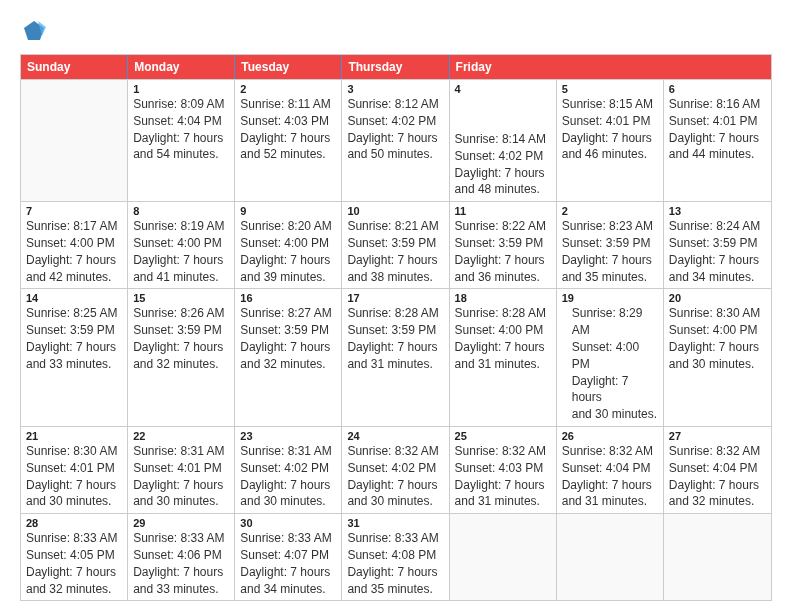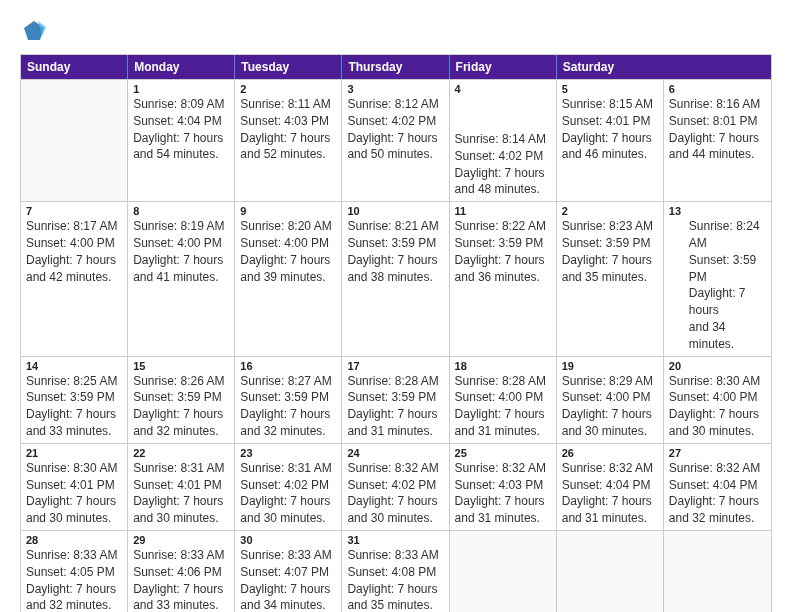--- a/index.html
+++ b/index.html
@@ -62,21 +62,21 @@
     }
     .calendar {
       flex: 1;
       display: flex;
       flex-direction: column;
       border: 1px solid #ccc;
     }
     .cal-header {
       display: grid;
       grid-template-columns: repeat(7, 1fr);
-      background: #4c1d95;
+      background: #ef4444;
     }
     .cal-header-cell {
       color: #fff;
       font-size: 12px;
       font-weight: bold;
       padding: 5px 6px;
       text-align: left;
       border-right: 1px solid #4a8dd5;
     }
     .cal-header-cell:last-child { border-right: none; }
@@ -135,21 +135,20 @@
     </div>
   </div>
 
   <div class="calendar">
     <div class="cal-header">
     <div class="cal-header-cell">Sunday</div>
         <div class="cal-header-cell">Monday</div>
         <div class="cal-header-cell">Tuesday</div>
         <div class="cal-header-cell">Thursday</div>
         <div class="cal-header-cell">Friday</div>
-        <div class="cal-header-cell">Saturday</div>
       </div>
     <div class="cal-body">
     <div class="cal-row">
           <div class="cal-cell empty"></div>
           <div class="cal-cell">
             <div class="day-num">1</div>
             <div class="cell-info" style="white-space: pre-line;">Sunrise: 8:09 AM
 Sunset: 4:04 PM
 Daylight: 7 hours
 and 54 minutes.</div>
@@ -178,21 +177,21 @@
           <div class="cal-cell">
             <div class="day-num">5</div>
             <div class="cell-info" style="white-space: pre-line;">Sunrise: 8:15 AM
 Sunset: 4:01 PM
 Daylight: 7 hours
 and 46 minutes.</div>
           </div>
           <div class="cal-cell">
             <div class="day-num">6</div>
             <div class="cell-info" style="white-space: pre-line;">Sunrise: 8:16 AM
-Sunset: 8:01 PM
+Sunset: 4:01 PM
 Daylight: 7 hours
 and 44 minutes.</div>
           </div>
         </div>
         <div class="cal-row">
           <div class="cal-cell">
             <div class="day-num">7</div>
             <div class="cell-info" style="white-space: pre-line;">Sunrise: 8:17 AM
 Sunset: 4:00 PM
 Daylight: 7 hours
@@ -228,21 +227,21 @@
           </div>
           <div class="cal-cell">
             <div class="day-num">2</div>
             <div class="cell-info" style="white-space: pre-line;">Sunrise: 8:23 AM
 Sunset: 3:59 PM
 Daylight: 7 hours
 and 35 minutes.</div>
           </div>
           <div class="cal-cell">
             <div class="day-num">13</div>
-            <div class="cell-info" style="white-space: pre-line; margin-left: 20px;">Sunrise: 8:24 AM
+            <div class="cell-info" style="white-space: pre-line;">Sunrise: 8:24 AM
 Sunset: 3:59 PM
 Daylight: 7 hours
 and 34 minutes.</div>
           </div>
         </div>
         <div class="cal-row">
           <div class="cal-cell">
             <div class="day-num">14</div>
             <div class="cell-info" style="white-space: pre-line;">Sunrise: 8:25 AM
 Sunset: 3:59 PM
@@ -272,21 +271,21 @@
           </div>
           <div class="cal-cell">
             <div class="day-num">18</div>
             <div class="cell-info" style="white-space: pre-line;">Sunrise: 8:28 AM
 Sunset: 4:00 PM
 Daylight: 7 hours
 and 31 minutes.</div>
           </div>
           <div class="cal-cell">
             <div class="day-num">19</div>
-            <div class="cell-info" style="white-space: pre-line;">Sunrise: 8:29 AM
+            <div class="cell-info" style="white-space: pre-line; margin-left: 10px;">Sunrise: 8:29 AM
 Sunset: 4:00 PM
 Daylight: 7 hours
 and 30 minutes.</div>
           </div>
           <div class="cal-cell">
             <div class="day-num">20</div>
             <div class="cell-info" style="white-space: pre-line;">Sunrise: 8:30 AM
 Sunset: 4:00 PM
 Daylight: 7 hours
 and 30 minutes.</div>

